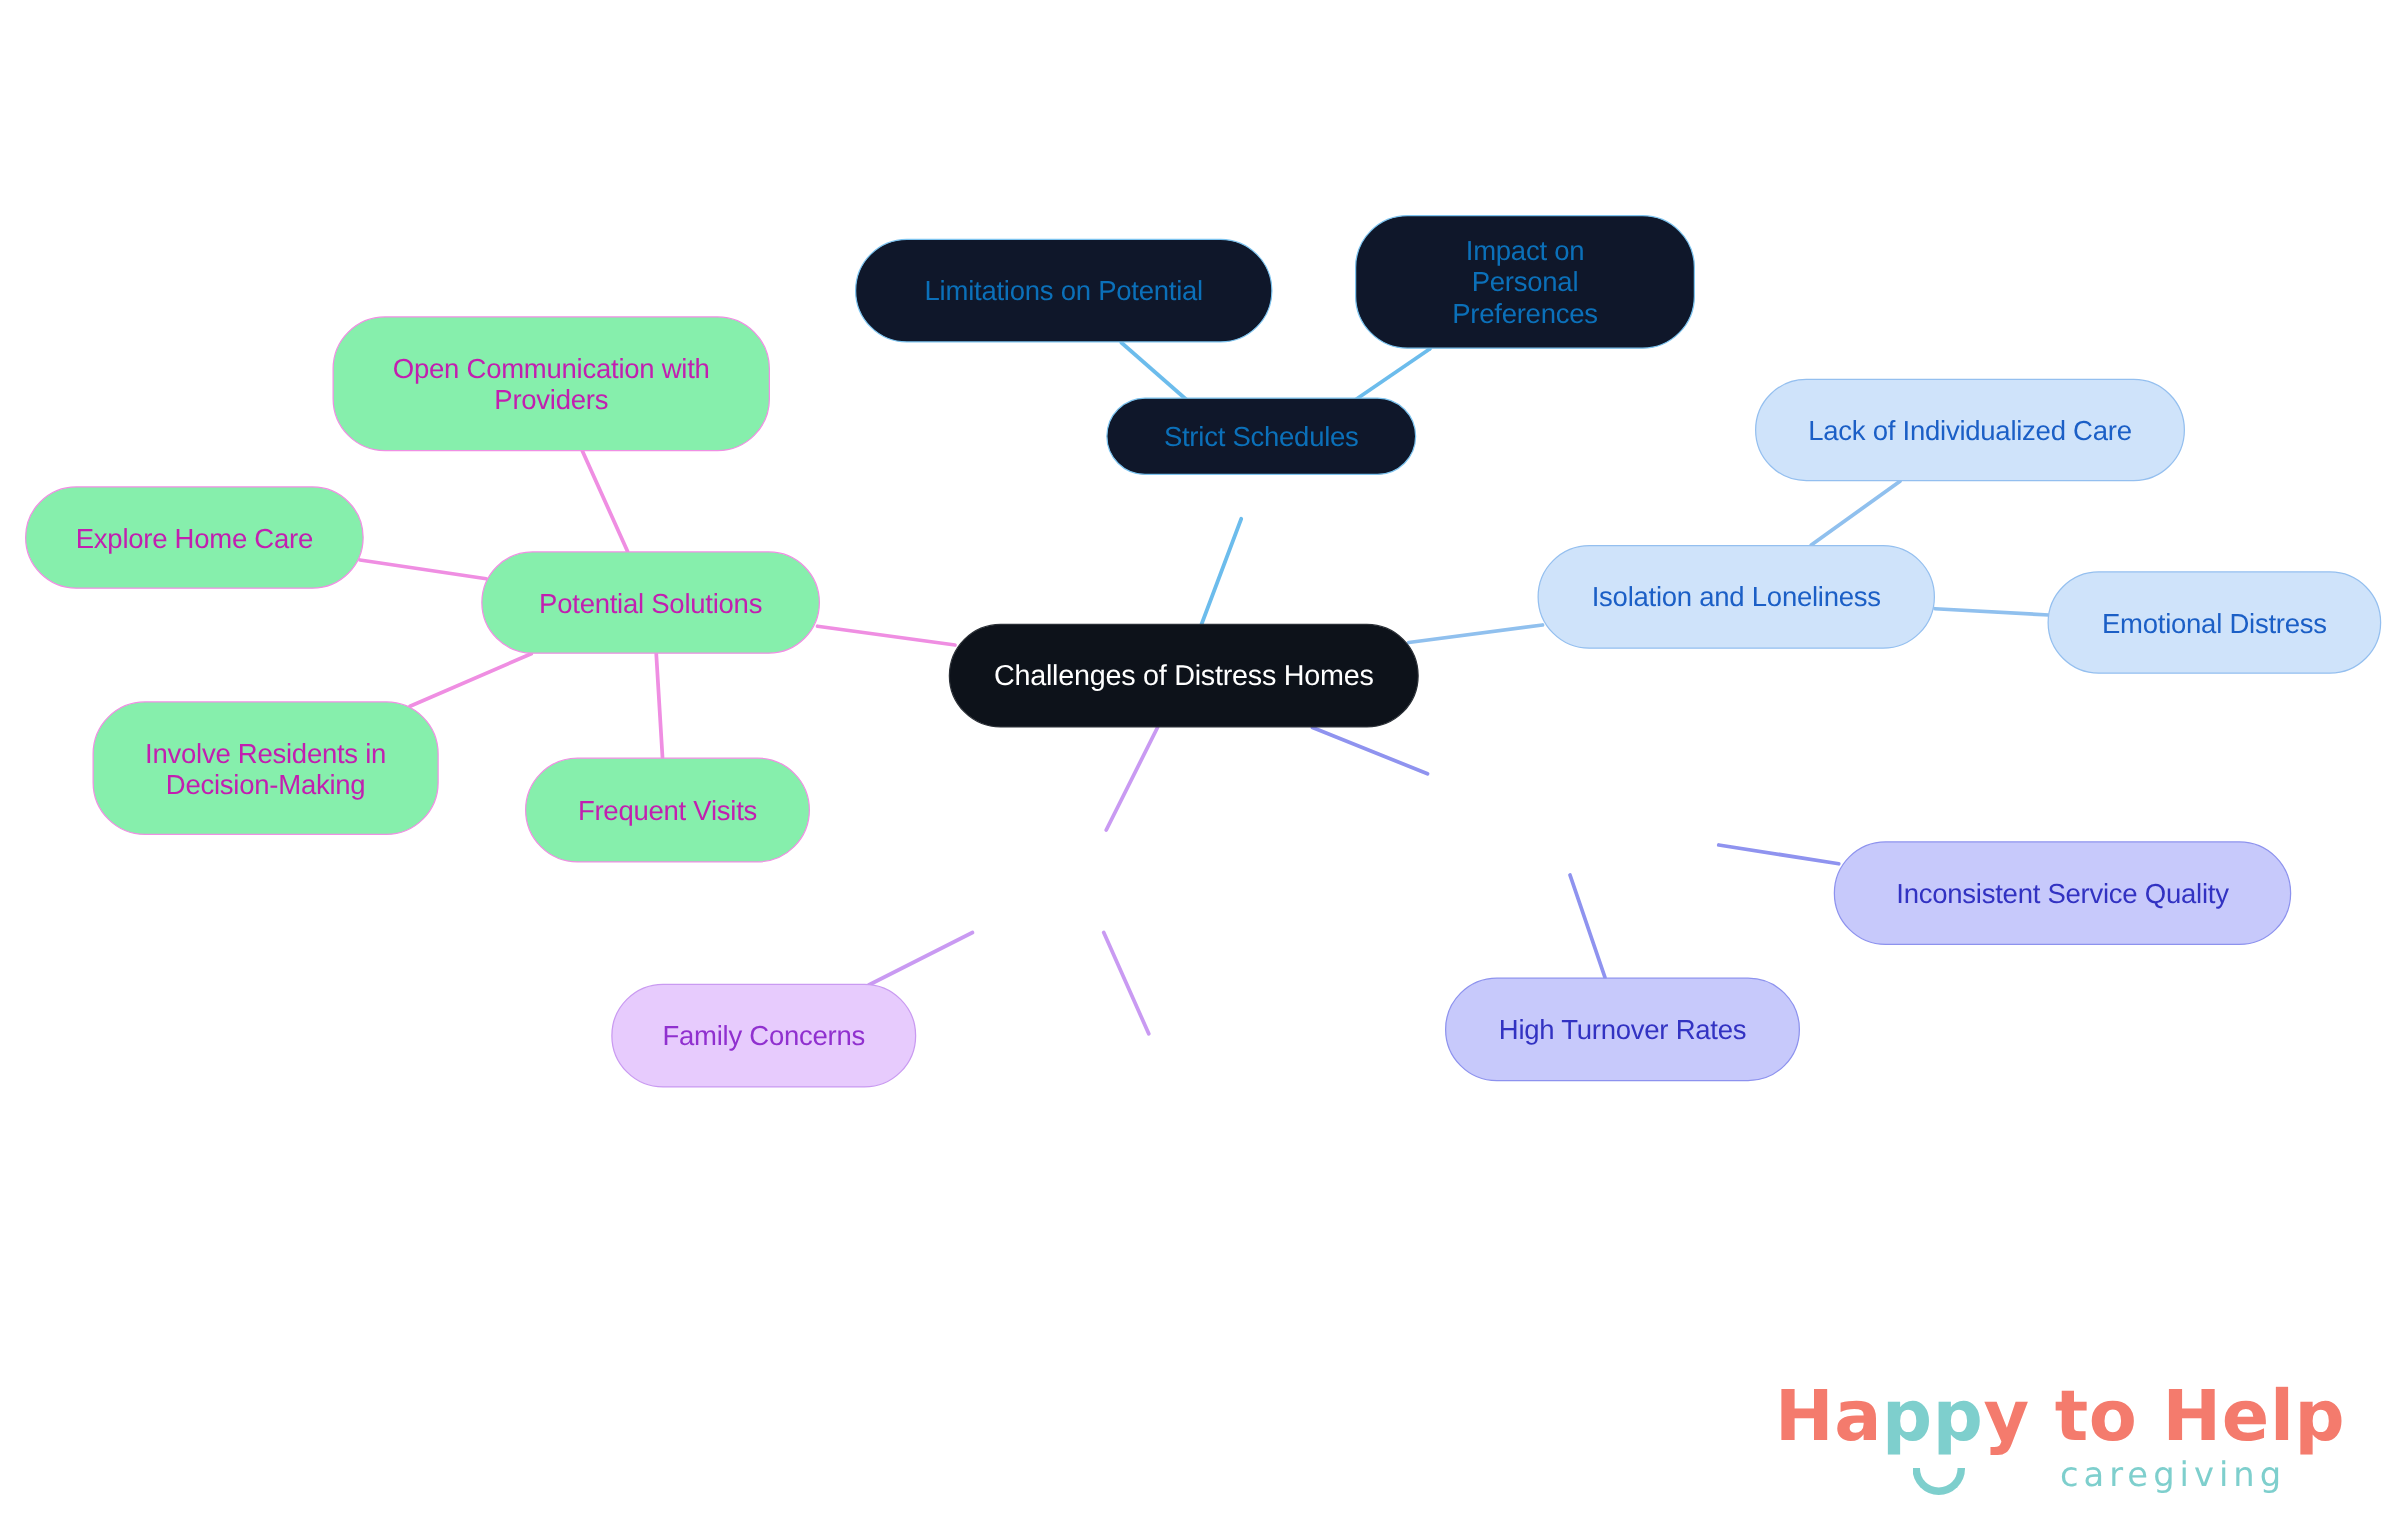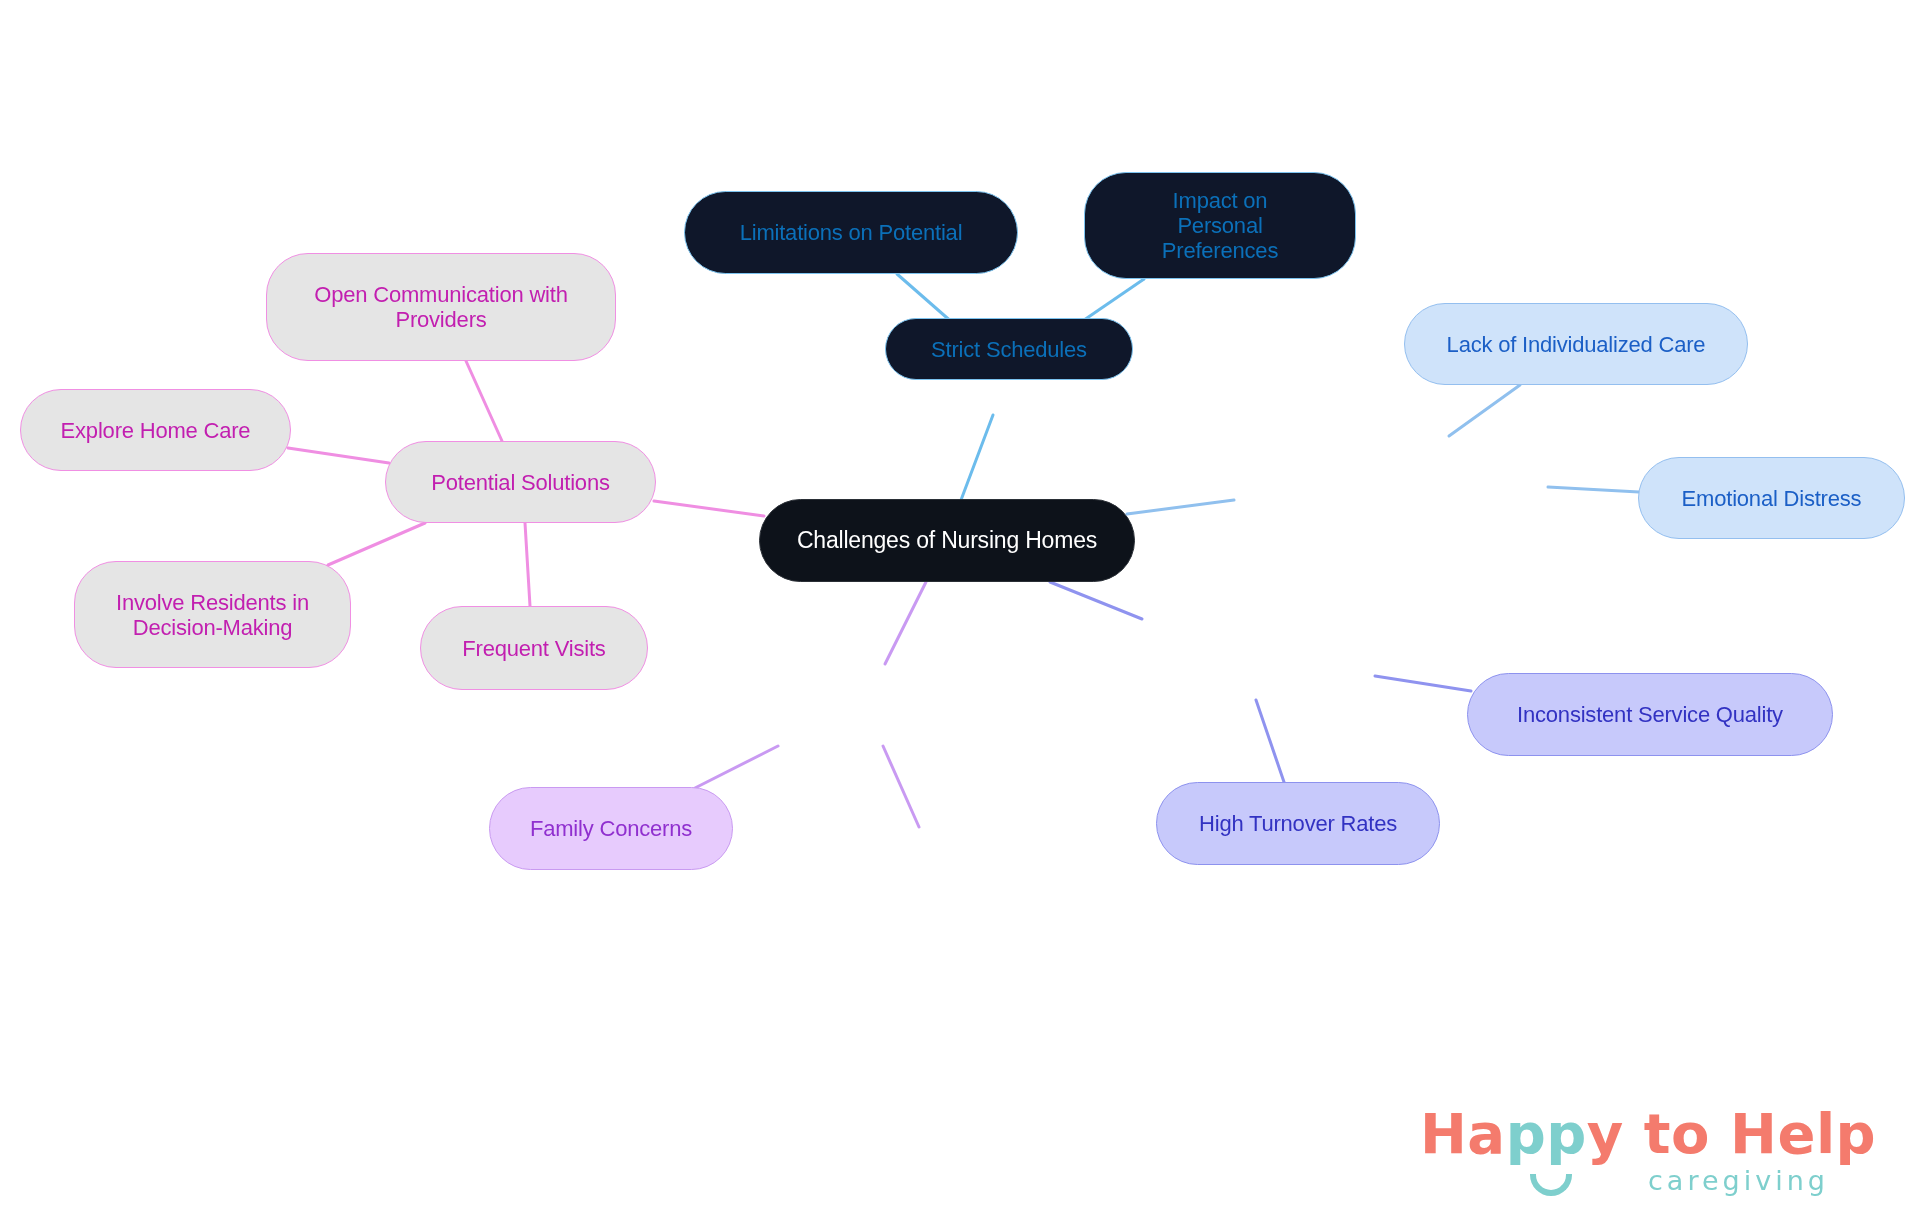--- a/index.html
+++ b/index.html
@@ -12,21 +12,21 @@
     display: flex; align-items: center; justify-content: center;
     text-align: center; border-radius: 42px; border: 1.5px solid;
     font-size: 22px; line-height: 25px; padding: 0 16px;
     letter-spacing: -0.2px; cursor: pointer;
   }
   .node.root { background: #0d121a; border-color: #2a2f36; color: #ffffff; font-size: 23px; }
   .node.sky    { background: #0f172a; border-color: #7cc3ef; color: #0b70b9; }
   .node.blue   { background: #cfe3fa; border-color: #94bfef; color: #1b5fc6; }
   .node.indigo { background: #c7c9fb; border-color: #8d92ee; color: #3232c2; }
   .node.purple { background: #e7cbfd; border-color: #c99af1; color: #9030cf; }
-  .node.pink   { background: #e5e5e5; border-color: #f08fe3; color: #c21fb0; }
+  .node.pink   { background: #86efac; border-color: #f08fe3; color: #c21fb0; }
 
   .logo { position: absolute; left: 1420px; top: 1102px; width: 480px; height: 110px; }
   .logo-main { position: absolute; left: 0; top: 0; font-family: "DejaVu Sans", sans-serif;
                font-weight: bold; font-size: 56px; line-height: 64px; color: #f47b6d; white-space: nowrap;
                letter-spacing: 0.5px; }
   .logo-main .teal { color: #7ecfcd; }
   .logo-sub { position: absolute; left: 228px; top: 64px; font-family: "DejaVu Sans", sans-serif;
               font-size: 27px; line-height: 30px; color: #7ecfcd; letter-spacing: 4px; white-space: nowrap; }
   .logo-smile { position: absolute; left: 110px; top: 72px; width: 42px; height: 22px;
                 border: 6px solid #7ecfcd; border-top: none; border-radius: 0 0 30px 30px; box-sizing: border-box; }
@@ -56,26 +56,27 @@
       <line x1="883" y1="746" x2="919" y2="827" stroke="#c99af2"></line>
 
       <line x1="764" y1="516" x2="654" y2="501" stroke="#ef8ee2"></line>
       <line x1="502" y1="441" x2="466" y2="361" stroke="#ef8ee2"></line>
       <line x1="389" y1="463" x2="288" y2="448" stroke="#ef8ee2"></line>
       <line x1="425" y1="523" x2="328" y2="565" stroke="#ef8ee2"></line>
       <line x1="525" y1="523" x2="530" y2="606" stroke="#ef8ee2"></line>
     </g>
   </svg>
 
-  <div class="node root" style="left:759px; top:499px; width:376px; height:83px;">Challenges of Nursing Homes</div>
+  <div class="node root" style="left:759px; top:499px; width:376px; height:83px;">Challenges of Distress Homes</div>
 
   <div class="node sky" style="left:885px; top:318px; width:248px; height:62px;">Strict Schedules</div>
   <div class="node sky" style="left:684px; top:191px; width:334px; height:83px;">Limitations on Potential</div>
   <div class="node sky" style="left:1084px; top:172px; width:272px; height:107px; padding:0 44px;">Impact on Personal Preferences</div>
 
+  <div class="node blue" style="left:1230px; top:436px; width:318px; height:83px;">Isolation and Loneliness</div>
   <div class="node blue" style="left:1404px; top:303px; width:344px; height:82px;">Lack of Individualized Care</div>
   <div class="node blue" style="left:1638px; top:457px; width:267px; height:82px;">Emotional Distress</div>
 
   <div class="node indigo" style="left:1467px; top:673px; width:366px; height:83px;">Inconsistent Service Quality</div>
   <div class="node indigo" style="left:1156px; top:782px; width:284px; height:83px;">High Turnover Rates</div>
 
   <div class="node purple" style="left:489px; top:787px; width:244px; height:83px;">Family Concerns</div>
 
   <div class="node pink" style="left:385px; top:441px; width:271px; height:82px;">Potential Solutions</div>
   <div class="node pink" style="left:266px; top:253px; width:350px; height:108px; padding:0 30px;">Open Communication with Providers</div>

